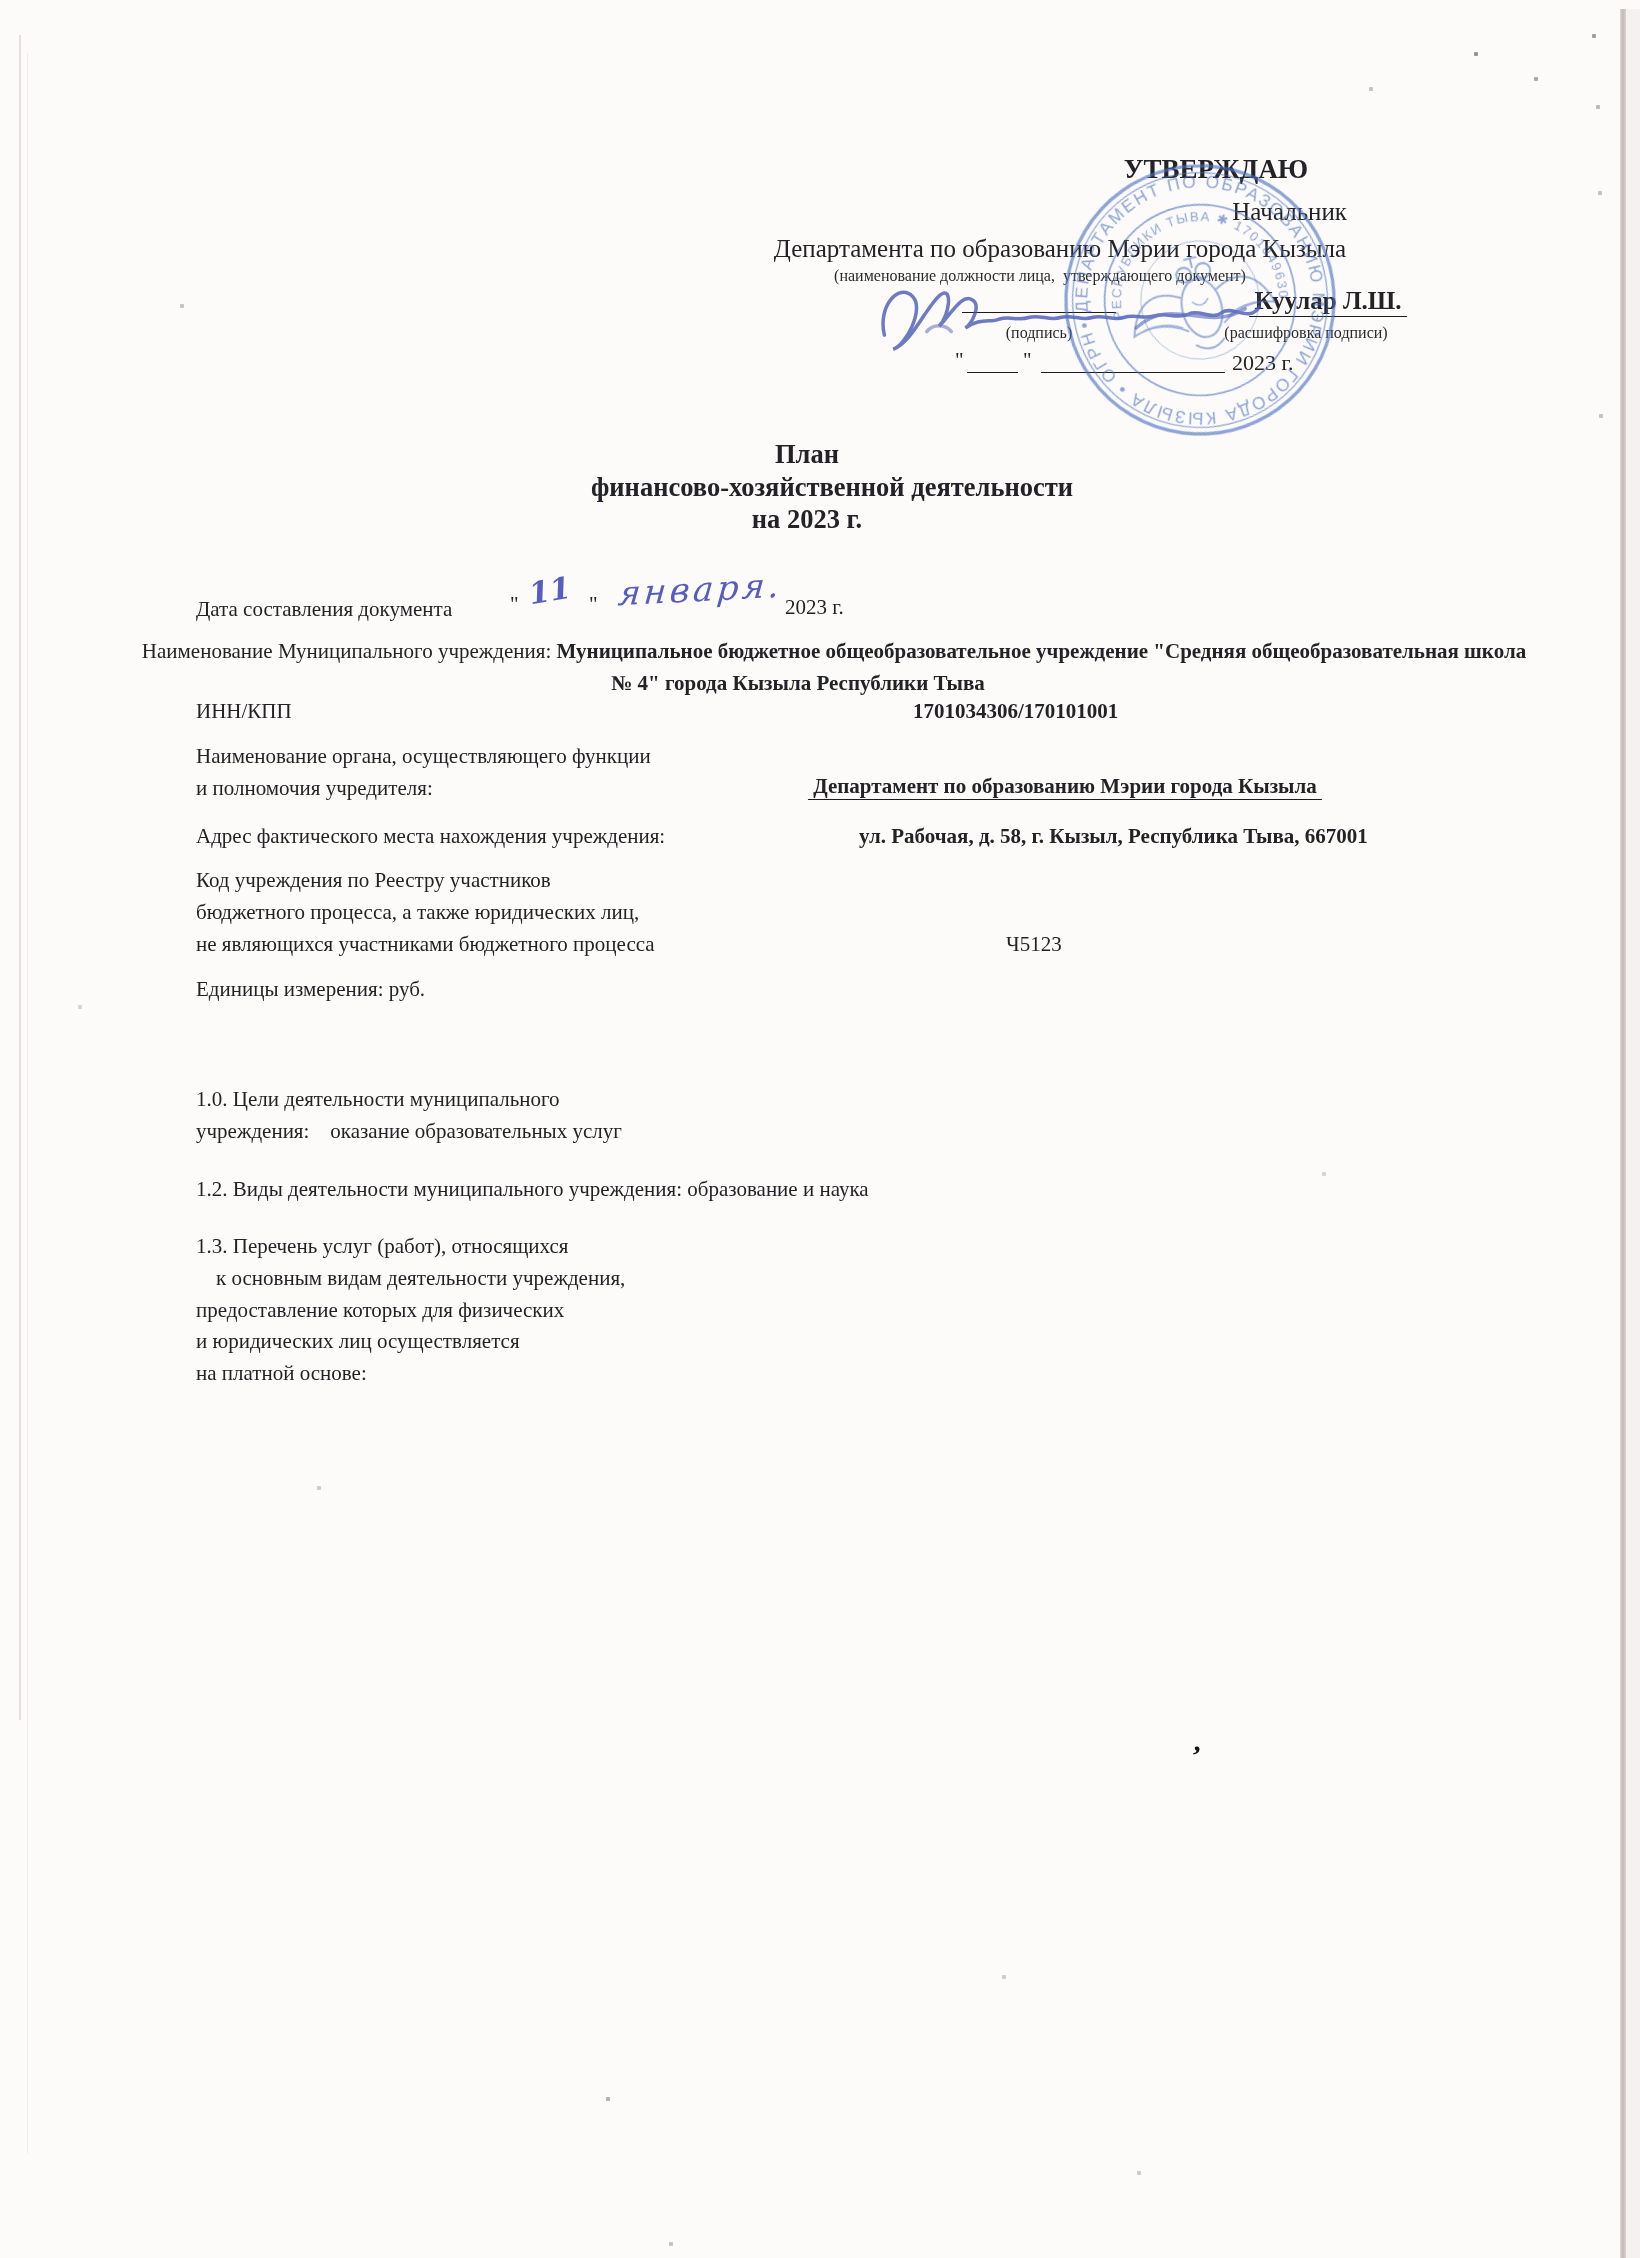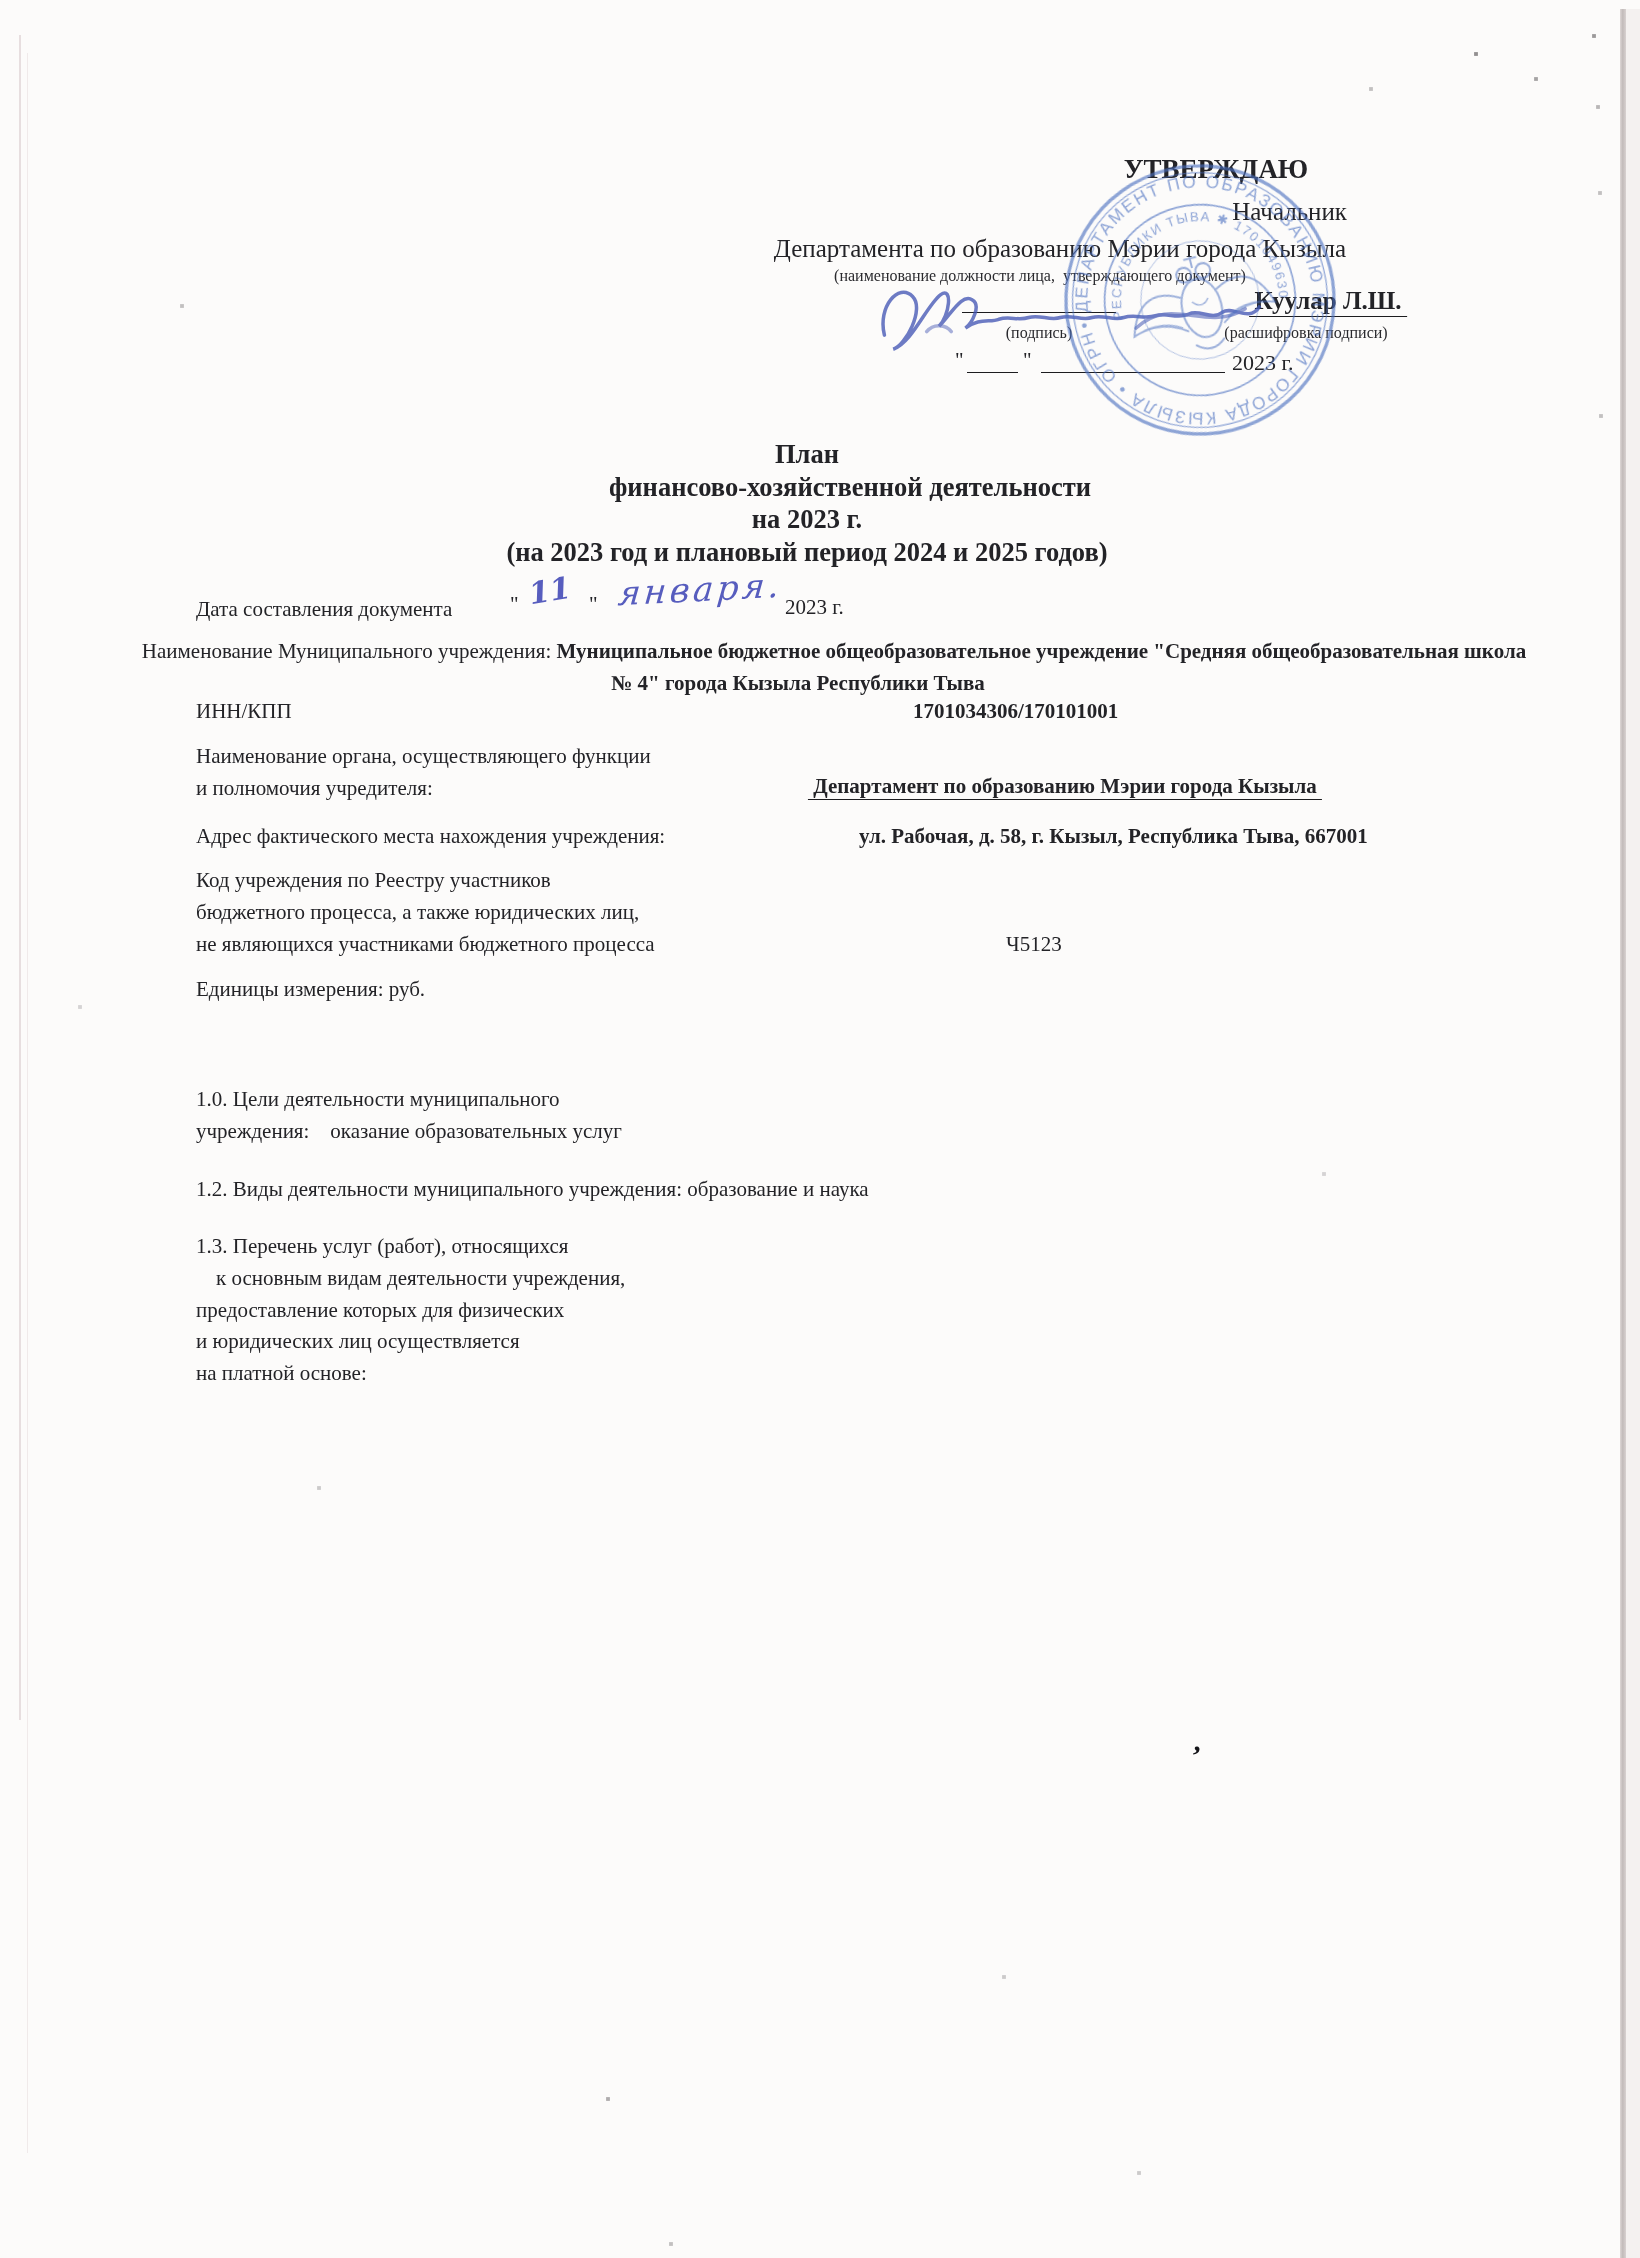--- a/index.html
+++ b/index.html
@@ -104,23 +104,22 @@
       <path d="M256,200 C236,196 220,200 208,208" stroke-width="1.4"></path>
       <circle cx="168" cy="146" r="9"></circle>
       <circle cx="192" cy="146" r="9"></circle>
       <path d="M180,140 L180,126 M172,128 L188,128"></path>
       <path d="M162,232 Q180,248 198,232"></path>
       <path d="M170,180 Q180,192 190,180" stroke-width="1.6"></path>
     </g>
   </svg>
 
   <div class="abs c b sz30" style="left:807px;top:441px;">План</div>
-  <div class="abs c b sz30" style="left:850px;top:474px;font-family:Liberation Serif, serif;">финансово-хозяйственной деятельности</div>
+  <div class="abs c b sz30" style="left:832px;top:474px;font-family:Liberation Serif, serif;">финансово-хозяйственной деятельности</div>
   <div class="abs c b sz30" style="left:807px;top:506px;font-family:Liberation Serif, serif;">на 2023 г.</div>
-  <div class="abs c b sz30" style="left:807px;top:539px;">(на 2023 год и плановый период 2024 и 2025 годов)</div>
 
   <div class="abs sz24" style="left:196px;top:598px;">Дата составления документа</div>
   <span class="abs sz24" style="left:510px;top:593px;">"</span>
   <span class="abs hand hand-day" style="left:529px;top:575px;">11</span>
   <span class="abs sz24" style="left:589px;top:593px;">"</span>
   <span class="abs hand hand-month" style="left:618px;top:572px;">января.</span>
   <div class="abs sz24" style="left:785px;top:596px;">2023 г.</div>
 
   <div class="abs c sz24" style="left:834px;top:640px;"><span>Наименование Муниципального учреждения:</span><span> </span><span class="b">Муниципальное бюджетное общеобразовательное учреждение "Средняя общеобразовательная школа</span></div>
   <div class="abs c b sz24" style="left:798px;top:672px;">№ 4" города Кызыла Республики Тыва</div>

